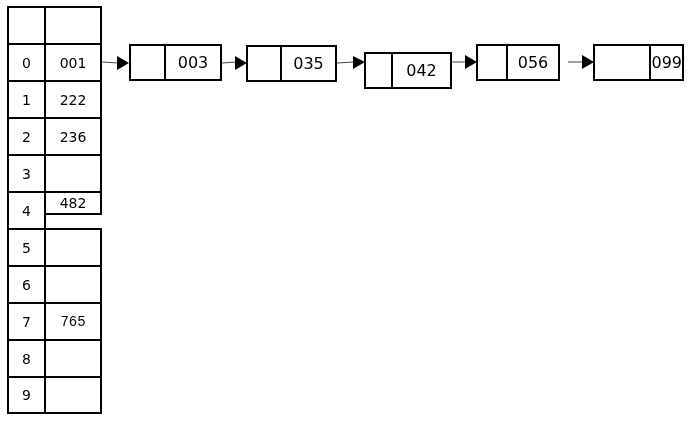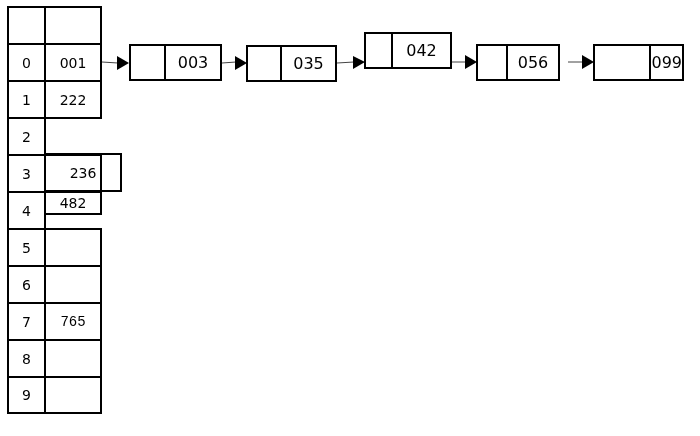--- a/index.html
+++ b/index.html
@@ -20,21 +20,21 @@
   <div class="cell" style="left:7px;top:6px;width:39px;height:39px;"></div>
   <div class="cell" style="left:44px;top:6px;width:58px;height:39px;"></div>
 
   <div class="cell" style="left:7px;top:43px;width:39px;height:39px;">0</div>
   <div class="cell" style="left:44px;top:43px;width:58px;height:39px;">001</div>
 
   <div class="cell" style="left:7px;top:80px;width:39px;height:39px;">1</div>
   <div class="cell" style="left:44px;top:80px;width:58px;height:39px;">222</div>
 
   <div class="cell" style="left:7px;top:117px;width:39px;height:39px;">2</div>
-  <div class="cell" style="left:44px;top:117px;width:78px;height:39px;margin-top:36px;">236</div>
+  <div class="cell" style="left:44px;top:117px;width:58px;height:39px;">236</div>
 
   <div class="cell" style="left:7px;top:154px;width:39px;height:39px;">3</div>
   <div class="cell" style="left:44px;top:154px;width:58px;height:39px;"></div>
 
   <div class="cell" style="left:7px;top:191px;width:39px;height:39px;">4</div>
   <div class="cell" style="left:44px;top:191px;width:58px;height:24px;">482</div>
 
   <div class="cell" style="left:7px;top:228px;width:39px;height:39px;">5</div>
   <div class="cell" style="left:44px;top:228px;width:58px;height:39px;"></div>
 
@@ -53,21 +53,21 @@
 
 <div>
   <div class="node" style="left:129px;top:44px;width:93px;">
     <div class="ptr" style="width:35px;"></div>
     <div class="val">003</div>
   </div>
   <div class="node" style="left:246px;top:45px;width:91px;">
     <div class="ptr" style="width:34px;"></div>
     <div class="val">035</div>
   </div>
-  <div class="node" style="left:364px;top:32px;width:88px;">
+  <div class="node" style="left:364px;top:52px;width:88px;">
     <div class="ptr" style="width:27px;"></div>
     <div class="val">042</div>
   </div>
   <div class="node" style="left:476px;top:44px;width:84px;">
     <div class="ptr" style="width:30px;"></div>
     <div class="val">056</div>
   </div>
   <div class="node" style="left:593px;top:44px;width:91px;padding-left:28px;">
     <div class="ptr" style="width:30px;"></div>
     <div class="val">099</div>

